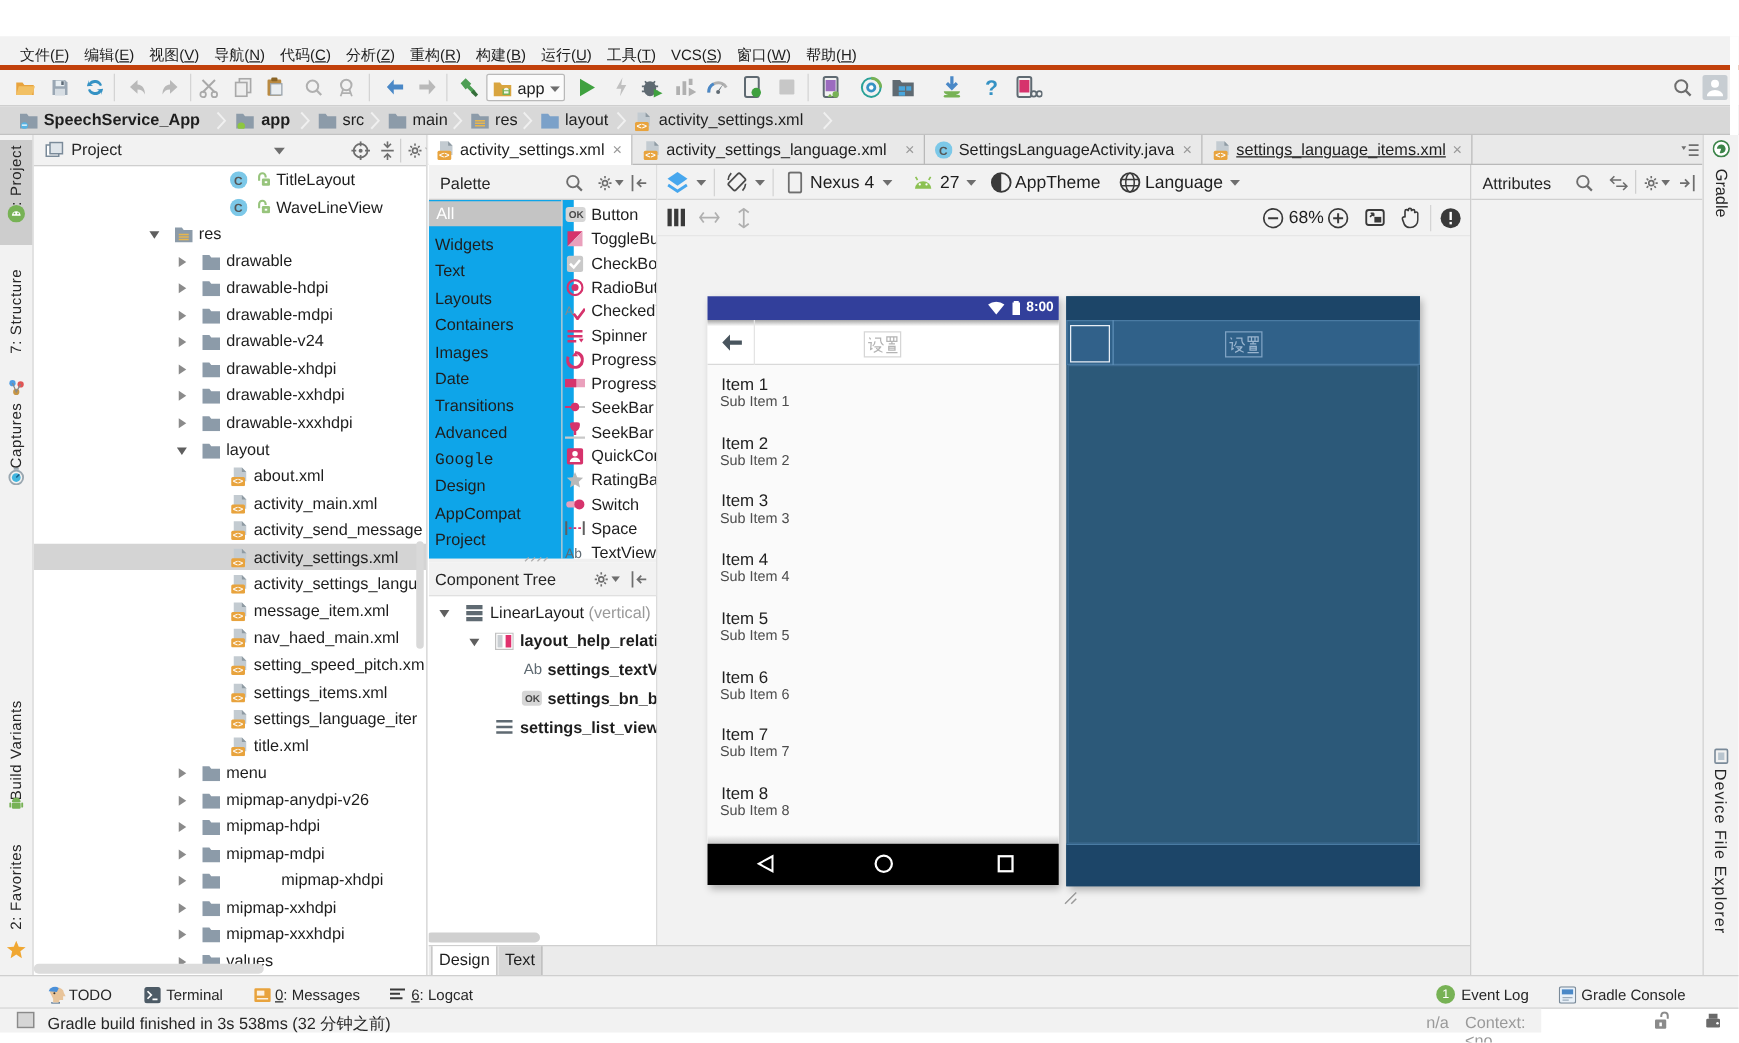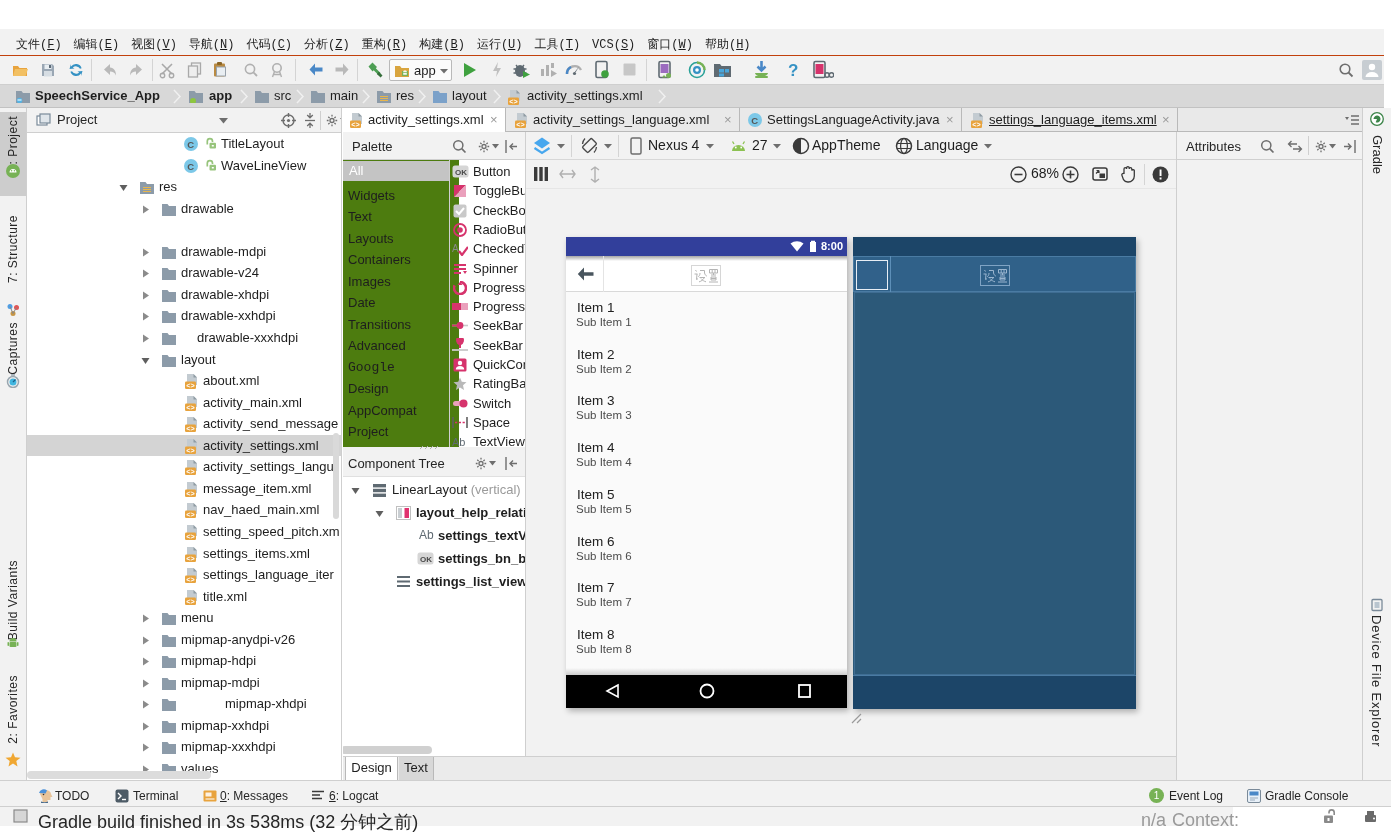--- a/index.html
+++ b/index.html
@@ -8,21 +8,21 @@
 u { text-decoration:underline; text-underline-offset:1px; }
 .bar { background:#f2f2f2; }
 svg { display:block; }
 .vtext { writing-mode:vertical-rl; transform:rotate(180deg); letter-spacing:0.5px; }
 .vtextR { writing-mode:vertical-rl; }
 </style></head>
 <body>
 
 <div class="abs" style="left:0;top:0;width:1391px;height:29px;background:#ffffff;"></div>
 
-<div class="abs bar" style="left:0;top:29px;width:1391px;height:27px;border-bottom:1px solid #c2410c;font-family:Liberation Mono, monospace;">
+<div class="abs bar" style="left:0;top:29px;width:1391px;height:27px;border-bottom:4px solid #c2410c;">
   <div class="abs" style="left:16px;top:7px;white-space:nowrap;letter-spacing:0;font-size:12px;">
     <span style="margin-right:12px;">文件(<u>F</u>)</span><span style="margin-right:12px;">编辑(<u>E</u>)</span><span style="margin-right:12px;">视图(<u>V</u>)</span><span style="margin-right:12px;">导航(<u>N</u>)</span><span style="margin-right:12px;">代码(<u>C</u>)</span><span style="margin-right:12px;">分析(<u>Z</u>)</span><span style="margin-right:12px;">重构(<u>R</u>)</span><span style="margin-right:12px;">构建(<u>B</u>)</span><span style="margin-right:12px;">运行(<u>U</u>)</span><span style="margin-right:12px;">工具(<u>T</u>)</span><span style="margin-right:12px;">VCS(<u>S</u>)</span><span style="margin-right:12px;">窗口(<u>W</u>)</span><span style="margin-right:12px;">帮助(<u>H</u>)</span>
   </div>
 </div>
 
 <div id="toolbar" class="abs bar" style="left:0;top:56px;width:1391px;height:29px;border-bottom:1px solid #cfcfcf;">
   <div class="abs" style="left:12px;top:7px;">
       <svg width="16" height="15">
         <path d="M1 3 h5 l1.5 2 H15 v8 H1 Z" fill="#e8a33d"></path>
         <path d="M3 6 h13 l-2.5 7 H1 Z" fill="#f2c063"></path>
@@ -400,20 +400,29 @@
       </div>
     <div class="abs" style="left:0;top:89.7px;width:315px;height:21px;white-space:nowrap;overflow:hidden;">
         <svg class="abs" style="left:115px;top:7px;" width="8" height="9">
           <path d="M1 0.5 L7 4.5 L1 8.5 Z" fill="#8b8b8b"></path>
         </svg>
         <svg class="abs" style="left:134px;top:5px;" width="16" height="13">
           <path d="M1 1 h5.5 l1.5 2 H15 v10 H1 Z" fill="#8c9ba9"></path>
         </svg>
         <span class="abs" style="left:154px;top:3px;">drawable</span>
       </div>
+    <div class="abs" style="left:0;top:111.2px;width:315px;height:21px;white-space:nowrap;overflow:hidden;">
+        <svg class="abs" style="left:115px;top:7px;" width="8" height="9">
+          <path d="M1 0.5 L7 4.5 L1 8.5 Z" fill="#8b8b8b"></path>
+        </svg>
+        <svg class="abs" style="left:134px;top:5px;" width="16" height="13">
+          <path d="M1 1 h5.5 l1.5 2 H15 v10 H1 Z" fill="#8c9ba9"></path>
+        </svg>
+        <span class="abs" style="left:154px;top:3px;">drawable-hdpi</span>
+      </div>
     <div class="abs" style="left:0;top:132.8px;width:315px;height:21px;white-space:nowrap;overflow:hidden;">
         <svg class="abs" style="left:115px;top:7px;" width="8" height="9">
           <path d="M1 0.5 L7 4.5 L1 8.5 Z" fill="#8b8b8b"></path>
         </svg>
         <svg class="abs" style="left:134px;top:5px;" width="16" height="13">
           <path d="M1 1 h5.5 l1.5 2 H15 v10 H1 Z" fill="#8c9ba9"></path>
         </svg>
         <span class="abs" style="left:154px;top:3px;">drawable-mdpi</span>
       </div>
     <div class="abs" style="left:0;top:154.3px;width:315px;height:21px;white-space:nowrap;overflow:hidden;">
@@ -443,21 +452,21 @@
         </svg>
         <span class="abs" style="left:154px;top:3px;">drawable-xxhdpi</span>
       </div>
     <div class="abs" style="left:0;top:219.0px;width:315px;height:21px;white-space:nowrap;overflow:hidden;">
         <svg class="abs" style="left:115px;top:7px;" width="8" height="9">
           <path d="M1 0.5 L7 4.5 L1 8.5 Z" fill="#8b8b8b"></path>
         </svg>
         <svg class="abs" style="left:134px;top:5px;" width="16" height="13">
           <path d="M1 1 h5.5 l1.5 2 H15 v10 H1 Z" fill="#8c9ba9"></path>
         </svg>
-        <span class="abs" style="left:154px;top:3px;margin-left:16px;">drawable-xxxhdpi</span>
+        <span class="abs" style="left:154px;top:3px;">drawable-xxxhdpi</span>
       </div>
     <div class="abs" style="left:0;top:240.5px;width:315px;height:21px;white-space:nowrap;overflow:hidden;">
         <svg class="abs" style="left:114px;top:8px;" width="9" height="8">
           <path d="M0.5 1 L8.5 1 L4.5 7 Z" fill="#5f5f5f"></path>
         </svg>
         <svg class="abs" style="left:134px;top:5px;" width="16" height="13">
           <path d="M1 1 h5.5 l1.5 2 H15 v10 H1 Z" fill="#8c9ba9"></path>
         </svg>
         <span class="abs" style="left:154px;top:3px;">layout</span>
       </div>
@@ -697,21 +706,21 @@
         <path d="M7 3.6 V1.8 M7 11.4 v1.8 M3.6 7.5 H1.8 M10.4 7.5 h1.8 M4.6 5.1 L3.3 3.8 M9.4 5.1 l1.3-1.3 M4.6 9.9 L3.3 11.2 M9.4 9.9 l1.3 1.3" stroke="#6e6e6e" stroke-width="1.3"></path>
       </svg>
     <svg class="abs" style="left:149px;top:12px;" width="7" height="5">
         <path d="M0 0 h7 l-3.5 4.5 z" fill="#6e6e6e"></path>
       </svg>
     <svg class="abs" style="left:161px;top:7px;" width="14" height="15">
         <path d="M2 1 v13" stroke="#6e6e6e" stroke-width="1.4"></path>
         <path d="M13 7.5 H6 M9 4.5 L6 7.5 L9 10.5" stroke="#6e6e6e" stroke-width="1.4" fill="none"></path>
       </svg>
   </div>
-  <div id="palcats" class="abs" style="left:0;top:28px;width:116px;height:287px;background:#4d7c0f;color:#1e1e1e;">
+  <div id="palcats" class="abs" style="left:0;top:28px;width:116px;height:287px;background:#0ea5e9;color:#1e1e1e;">
     <div class="abs" style="left:0;top:1.0px;width:107px;height:20px;background:#c4c4c4;">
         <span class="abs" style="left:6px;top:2px;color:#fff;">All</span>
       </div>
     <div class="abs" style="left:0;top:24.5px;width:107px;height:21px;">
         <span class="abs" style="left:5px;top:3px;">Widgets</span>
       </div>
     <div class="abs" style="left:0;top:46.0px;width:107px;height:21px;">
         <span class="abs" style="left:5px;top:3px;">Text</span>
       </div>
     <div class="abs" style="left:0;top:67.5px;width:107px;height:21px;">
@@ -1192,21 +1201,21 @@
   <div class="abs" style="left:1149px;top:7px;width:15px;height:15px;background:#77b255;border-radius:8px;text-align:center;line-height:15px;color:#fff;font-size:10px;">1</div>
     <span class="abs" style="left:1169px;top:8px;">Event Log</span>
   <svg class="abs" style="left:1247px;top:8px;" width="14" height="14">
       <rect x="0.5" y="0.5" width="13" height="13" rx="1.5" fill="#e8f0f8" stroke="#7a8a99"></rect>
       <rect x="2.5" y="2.5" width="9" height="4" fill="#4a88c7"></rect>
       <path d="M3 9 h8 M3 11 h5" stroke="#9ab" stroke-width="1"></path>
     </svg>
     <span class="abs" style="left:1265px;top:8px;">Gradle Console</span>
 </div>
 
-<div id="statusbar" class="abs bar" style="left:0;top:807px;width:1233px;height:19px;font-size:18px;color:#262626;">
+<div id="statusbar" class="abs bar" style="left:0;top:807px;width:1233px;height:19px;font-size:13px;color:#262626;">
   <svg class="abs" style="left:13px;top:2px;" width="15" height="14">
       <rect x="1" y="1" width="13" height="12" fill="#d6d6d6" stroke="#8a8a8a" stroke-width="1.2"></rect>
     </svg>
   <span class="abs" style="left:38px;top:3px;">Gradle build finished in 3s 538ms (32 分钟之前)</span>
   <span class="abs" style="left:1141px;top:3px;color:#9a9a9a;">n/a</span>
   <span class="abs" style="left:1172px;top:3px;color:#9a9a9a;">Context: &lt;no context&gt;</span>
   <svg class="abs" style="left:1322px;top:2px;" width="14" height="15">
       <rect x="2" y="6.5" width="9" height="7.5" rx="1" fill="#8a8a8a"></rect>
       <path d="M7 4.5 V3.5 a2.6 2.6 0 0 1 5.2 0 V6" fill="none" stroke="#8a8a8a" stroke-width="1.6"></path>
       <rect x="5.5" y="9" width="2" height="3" fill="#fff"></rect>

